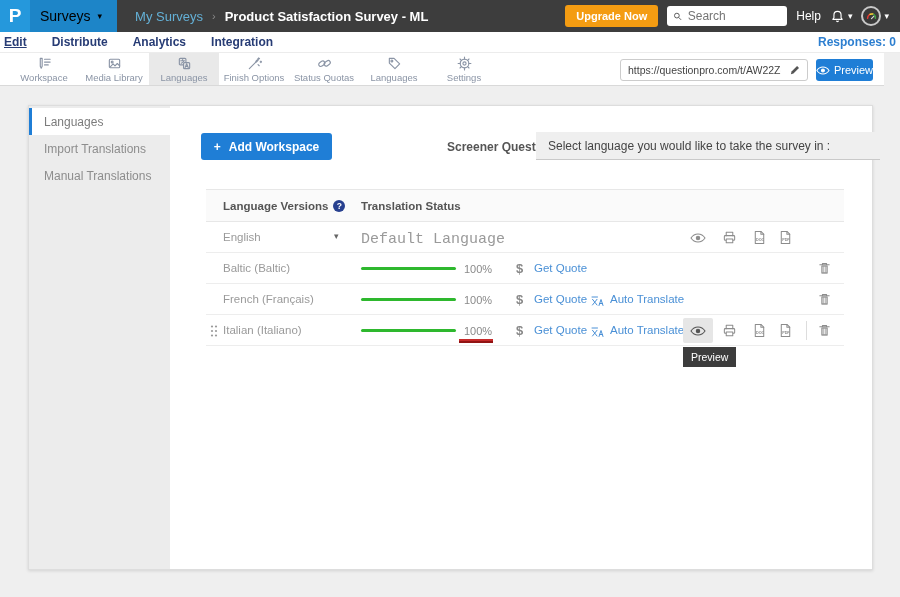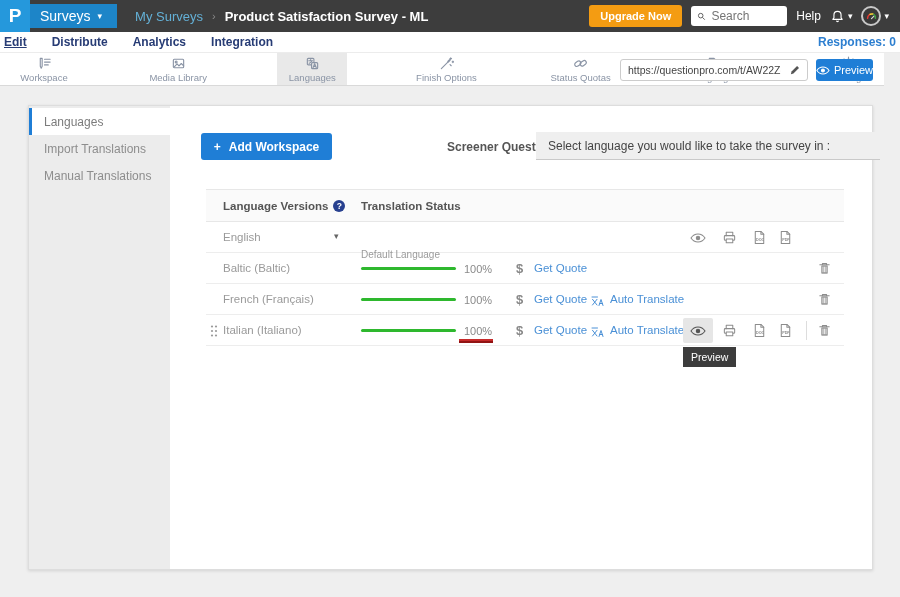--- a/index.html
+++ b/index.html
@@ -2,41 +2,41 @@
 <html><head>
 <meta charset="utf-8">
 <style>
   * { margin:0; padding:0; box-sizing:border-box; }
   body { font-family:"Liberation Sans", sans-serif; background:#efefef; }
   #screen { position:relative; width:900px; height:597px; background:#efefef; overflow:hidden; }
 
   
   .topbar { position:absolute; top:0; left:0; right:0; height:32px; background:#3d3d3d; display:flex; align-items:center; }
   .logo { width:30px; height:32px; background:#2598dc; color:#fff; font-weight:bold; font-size:19px; display:flex; align-items:center; justify-content:center; cursor:pointer; }
-  .app-menu { height:24px; background:#1d85c8; color:#ffffff; display:flex; align-items:center; gap:7px; padding:0 15px 0 10px; font-size:14px; cursor:pointer;justify-content:center; }
+  .app-menu { height:32px; background:#1d85c8; color:#000000; display:flex; align-items:center; gap:7px; padding:0 15px 0 10px; font-size:14px; cursor:pointer;justify-content:center; }
   .caret { font-size:9px; line-height:1; }
   .crumb-parent { color:#64b0d6; font-size:13px; margin-left:18px; cursor:pointer; }
   .crumb-sep { color:#8a8a8a; font-size:11px; margin:0 9px; }
   .crumb-title { color:#fff; font-size:13px; font-weight:bold; }
   .topbar-right { margin-left:auto; display:flex; align-items:center; gap:9px; padding-right:11px; }
   .upgrade-btn { background:#f49c12; color:#fff; font-size:11px; font-weight:bold; padding:5px 11px; border-radius:3px; border:none; cursor:pointer; font-family:inherit; }
-  .searchbox { display:flex; align-items:center; background:#fff; border-radius:3px; height:20px; width:96px; padding:0 6px; gap:5px; }
+  .searchbox { display:flex; align-items:center; background:#fff; border-radius:3px; height:20px; width:120px; padding:0 6px; gap:5px; }
   .searchbox input { border:none; outline:none; width:100%; font-size:12px; color:#555; font-family:inherit; background:transparent; }
   .help { color:#fff; font-size:12px; cursor:pointer; }
   .iconwrap { display:flex; align-items:center; gap:3px; color:#fff; cursor:pointer; }
   .avatar { width:20px; height:20px; border-radius:50%; border:2px solid #c9c9c9; background:#3a3a3a; display:flex; align-items:center; justify-content:center; }
 
   
   .navbar { position:absolute; top:32px; left:0; right:0; height:21px; background:#fff; display:flex; align-items:center; padding:0 4px; border-bottom:1px solid #ececec; }
   .nav-tab { font-size:12px; color:#273c75; font-weight:bold; margin-right:25px; text-decoration:none; cursor:pointer; }
   .nav-tab.active { text-decoration:underline; }
   .responses { margin-left:auto; color:#2d7fd0; font-size:12px; font-weight:bold; }
 
   
-  .toolbar { position:absolute; top:53px; left:0; right:16px; height:33px; background:#fff; border-bottom:1px solid #d9d9d9; display:flex; align-items:stretch; padding-left:9px;justify-content:space-between; }
+  .toolbar { position:absolute; top:53px; left:0; right:16px; height:33px; background:#fff; border-bottom:1px solid #d9d9d9; display:flex; align-items:stretch; padding-left:9px; }
   .tool-tab { width:70px; display:flex; flex-direction:column; align-items:center; justify-content:center; gap:1px; cursor:pointer; }
   .tool-tab.selected { background:#e9e9e9; }
   .tool-tab svg { width:15px; height:15px; stroke:#8a94a5; fill:none; stroke-width:1.2; stroke-linecap:round; stroke-linejoin:round; }
   .tool-label { font-size:9.5px; color:#8a94a5; white-space:nowrap; }
   .url-box { position:absolute; left:620px; top:6px; width:188px; height:22px; border:1px solid #ccc; border-radius:3px; display:flex; align-items:center; background:#fff; }
   .url-box input { flex:1; border:none; outline:none; font-size:10.5px; color:#444; padding:0 2px 0 7px; font-family:inherit; background:transparent; min-width:0; }
   .url-edit { width:24px; height:100%; display:flex; align-items:center; justify-content:center; cursor:pointer; }
   .preview-btn { position:absolute; left:816px; top:6px; width:57px; height:22px; background:#1f7ed6; border:none; border-radius:3px; color:#fff; font-size:11px; display:flex; align-items:center; justify-content:center; gap:4px; cursor:pointer; font-family:inherit; }
 
   
@@ -51,21 +51,21 @@
   .screener-select { position:absolute; left:366px; top:26px; width:344px; height:28px; background:#efefef; border-bottom:1px solid #c9c9c9; font-size:12px; color:#444; display:flex; align-items:center; padding-left:12px; cursor:pointer; }
 
   
   .table { position:absolute; left:36px; top:83px; width:638px; }
   .thead { height:33px; background:#fafafa; border-top:1px solid #e7e7e7; border-bottom:1px solid #e7e7e7; position:relative; }
   .th { position:absolute; top:10px; font-size:11.5px; font-weight:bold; color:#555; display:flex; gap:5px; }
   .help-badge { width:12px; height:12px; border-radius:50%; background:#27408f; color:#fff; font-size:8.5px; font-weight:bold; display:flex; align-items:center; justify-content:center; cursor:pointer; }
   .trow { height:31px; border-bottom:1px solid #ededed; position:relative; }
   .row-name { position:absolute; left:17px; top:9px; font-size:11.5px; color:#9a9a9a; }
   .row-caret { position:absolute; left:128px; top:9px; color:#666; font-size:9px; cursor:pointer; }
-  .row-status { position:absolute; left:155px; top:27px; font-size:10px; color:#9a9a9a; }
+  .row-status { position:absolute; left:155px; top:9px; font-size:15px; color:#9a9a9a;font-family:Liberation Mono, monospace; }
   .pbar { position:absolute; left:155px; top:14px; width:95px; height:3px; border-radius:2px; background:#2eb82e; }
   .pct { position:absolute; left:258px; top:10px; font-size:11px; color:#8a8a8a; }
   .dollar { position:absolute; left:310px; top:8px; font-size:13px; color:#888; font-weight:bold; cursor:pointer; }
   .quote { position:absolute; left:328px; top:9px; font-size:11.5px; color:#4a90d6; cursor:pointer; }
   .tr-ic { position:absolute; left:385px; top:9px; }
   .auto { position:absolute; left:404px; top:9px; font-size:11.5px; color:#4a90d6; cursor:pointer; }
   .act { position:absolute; top:5px; width:22px; height:21px; display:flex; align-items:center; justify-content:center; cursor:pointer; }
   .act svg { stroke:#8c8c8c; fill:none; stroke-width:1.1; stroke-linecap:round; stroke-linejoin:round; }
   .eye-hl { position:absolute; left:477px; top:3px; width:30px; height:25px; background:#e6e6e6; border-radius:2px; display:flex; align-items:center; justify-content:center; cursor:pointer; }
   .eye-hl svg { stroke:#555; fill:none; stroke-width:1.1; }

